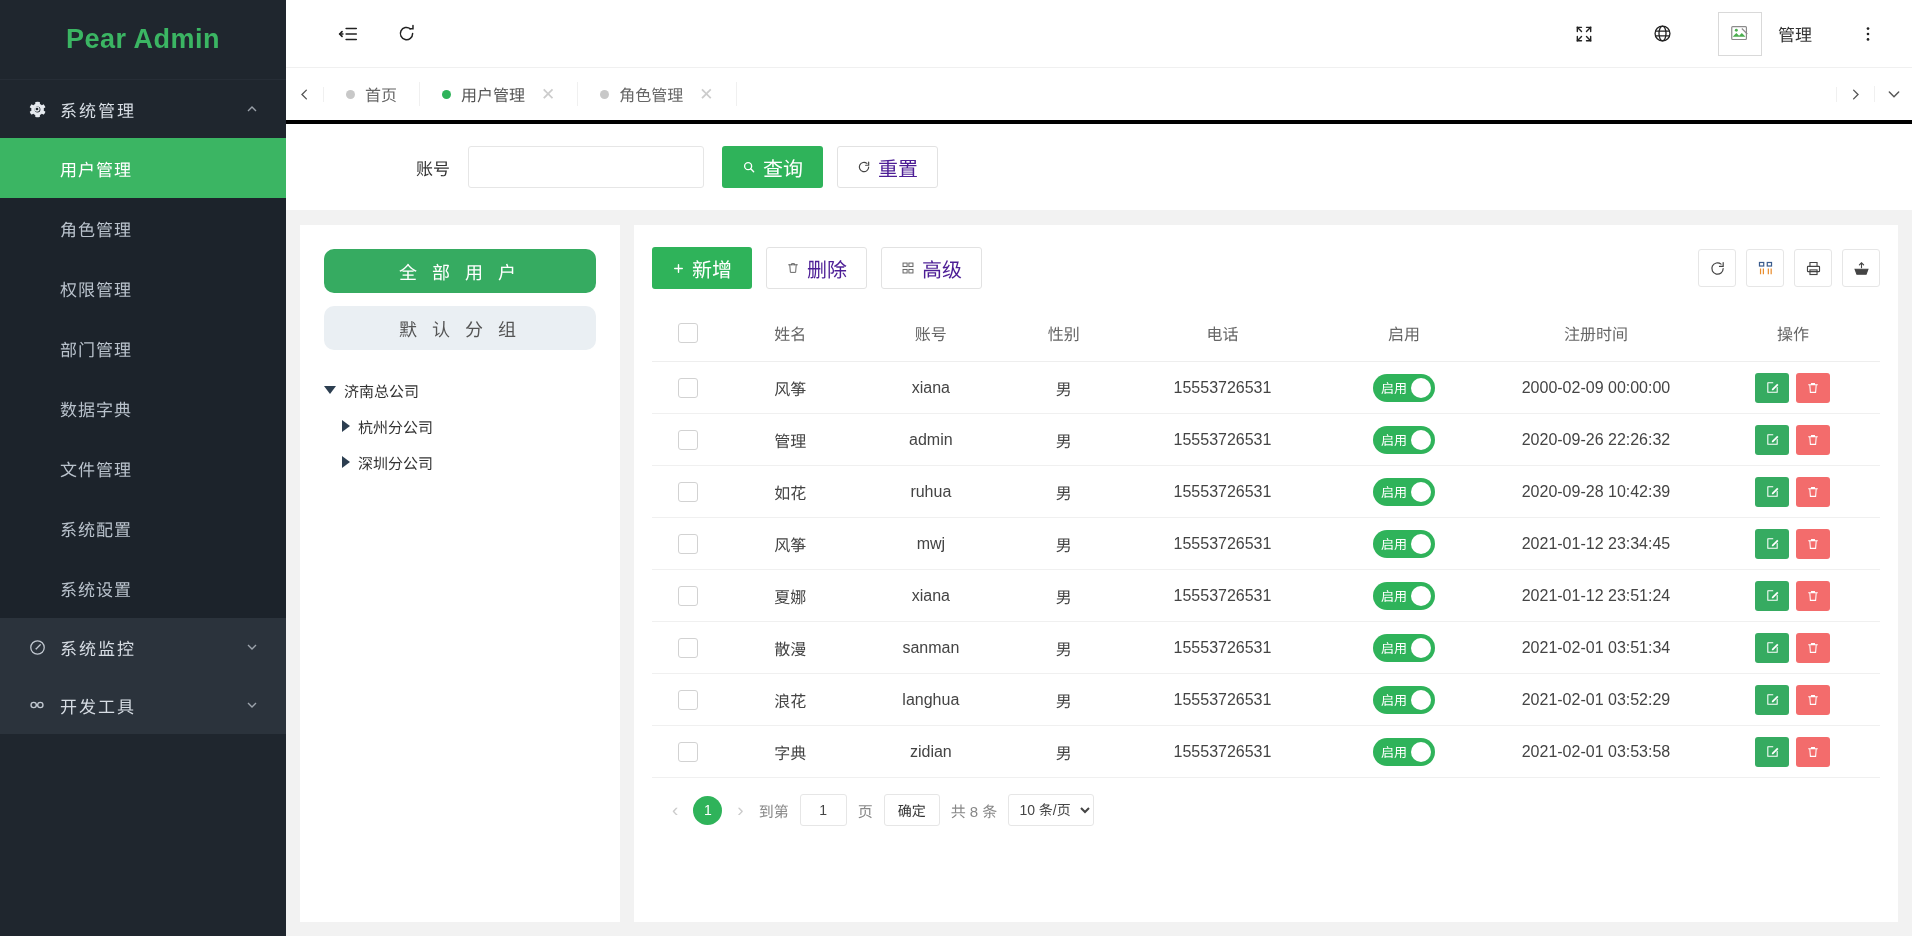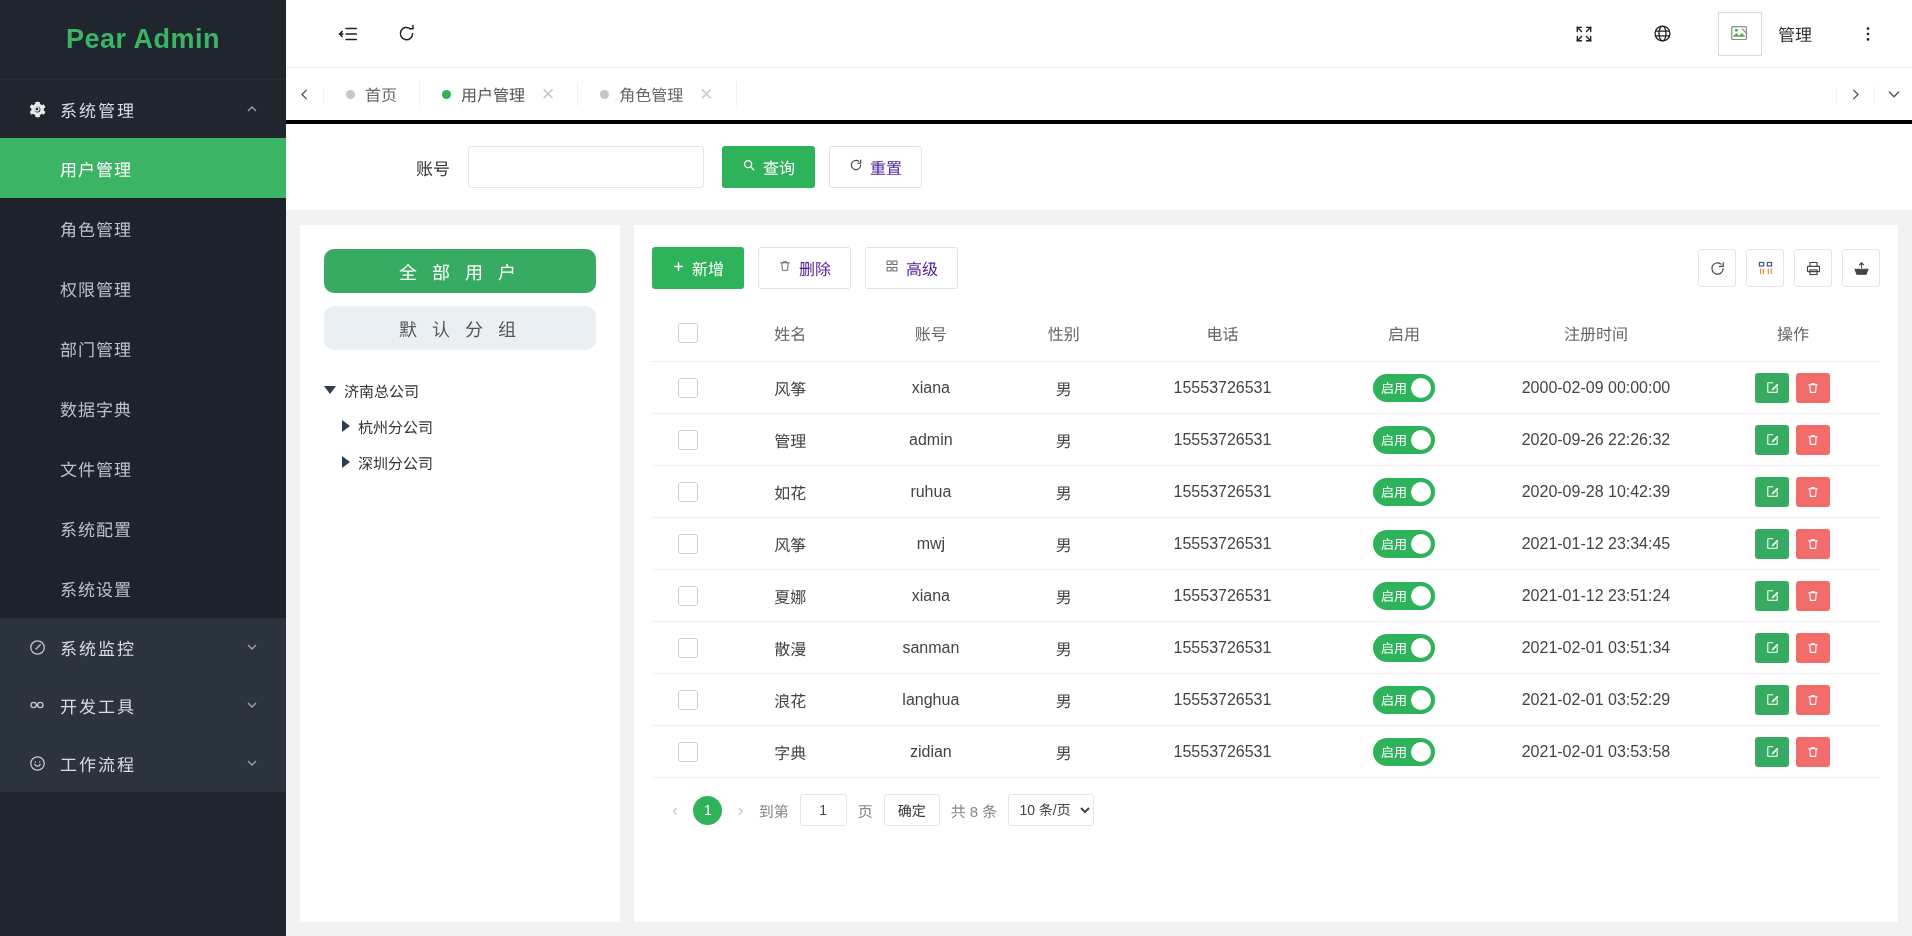--- a/index.html
+++ b/index.html
@@ -136,21 +136,21 @@
   .field input {
     width: 236px; height: 42px;
     border: 1px solid #e6e6e6; border-radius: 3px;
     padding: 0 12px; font-size: 15px; color: #333;
     outline: none; background: #fff;
     font-family: inherit;
   }
   .btn {
     height: 42px; border-radius: 3px;
     display: inline-flex; align-items: center; justify-content: center;
-    gap: 7px; font-size: 16px; cursor: pointer;
+    gap: 7px; font-size: 20px; cursor: pointer;
     padding: 0 19px; border: 1px solid transparent;
     font-family: inherit; white-space: nowrap;
   }
   .btn-green { background: #2fb35a; color: #fff; }
   .btn-white { background: #fff; color: #4c1d95; border-color: #e2e2e2; }
   .btn-gap { margin-left: 14px; }
   .search-btns { margin-left: 18px; display: flex; }
 
   
   .content {
@@ -363,36 +363,20 @@
       </svg>
     </span>
     <span class="nav-group-label">开发工具</span>
     <span class="chev">
       <svg width="16" height="16" viewBox="0 0 24 24" fill="none" stroke="#c3cad2" stroke-width="2">
           <path d="M6 9l6 6 6-6"></path>
         </svg>
     </span>
   </div>
 
-  <div class="nav-group-head alt">
-    <span class="nav-ico">
-      <svg width="19" height="19" viewBox="0 0 24 24" fill="none" stroke="#c3cad2" stroke-width="1.6">
-        <circle cx="12" cy="12" r="8.5"></circle>
-          <path d="M8.5 13c1 1.6 2.1 2.4 3.5 2.4s2.5-.8 3.5-2.4" stroke-linecap="round"></path>
-        <circle cx="9.3" cy="10" r=".9" fill="#c3cad2" stroke="none"></circle>
-          <circle cx="14.7" cy="10" r=".9" fill="#c3cad2" stroke="none"></circle>
-      </svg>
-    </span>
-    <span class="nav-group-label">工作流程</span>
-    <span class="chev">
-      <svg width="16" height="16" viewBox="0 0 24 24" fill="none" stroke="#c3cad2" stroke-width="2">
-          <path d="M6 9l6 6 6-6"></path>
-        </svg>
-    </span>
-  </div>
 </aside>
 
 <div class="main">
 
   <header class="topbar">
     <span class="tb-icon">
       <svg width="22" height="22" viewBox="0 0 24 24" fill="none" stroke="#222" stroke-width="1.8" stroke-linecap="round">
         <path d="M10 6h11M10 12h11M10 18h11"></path>
           <path d="M5.5 9.5L3 12l2.5 2.5"></path>
           <path d="M3 12h3.5" stroke-width="1.6"></path>

